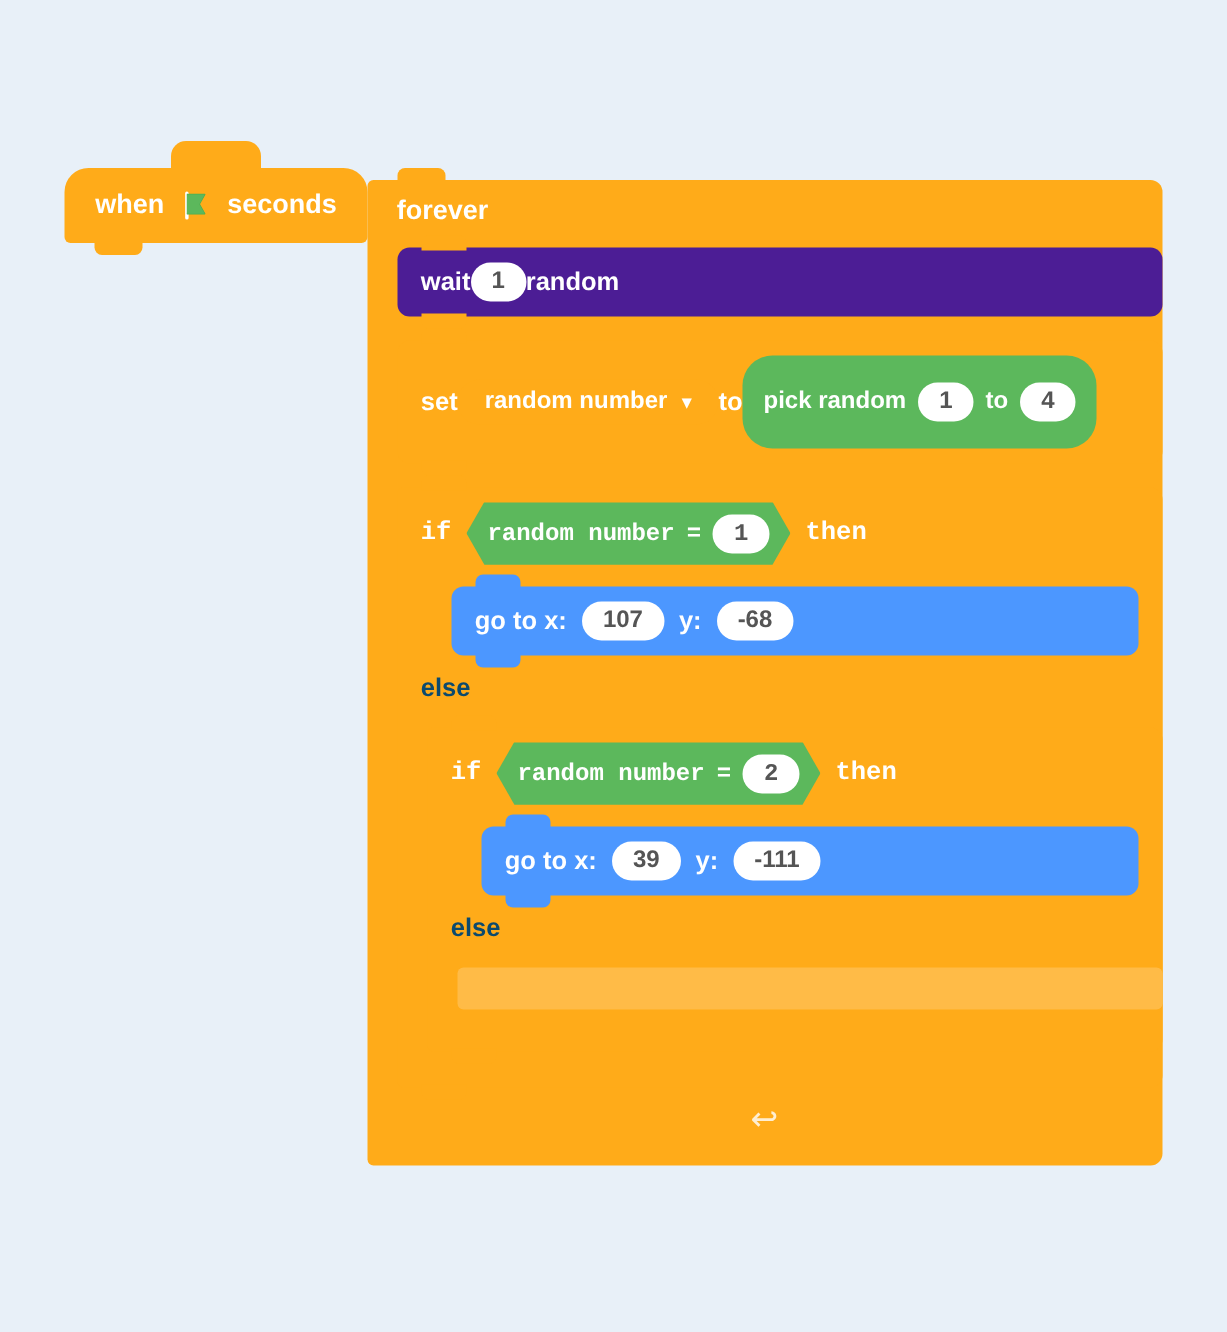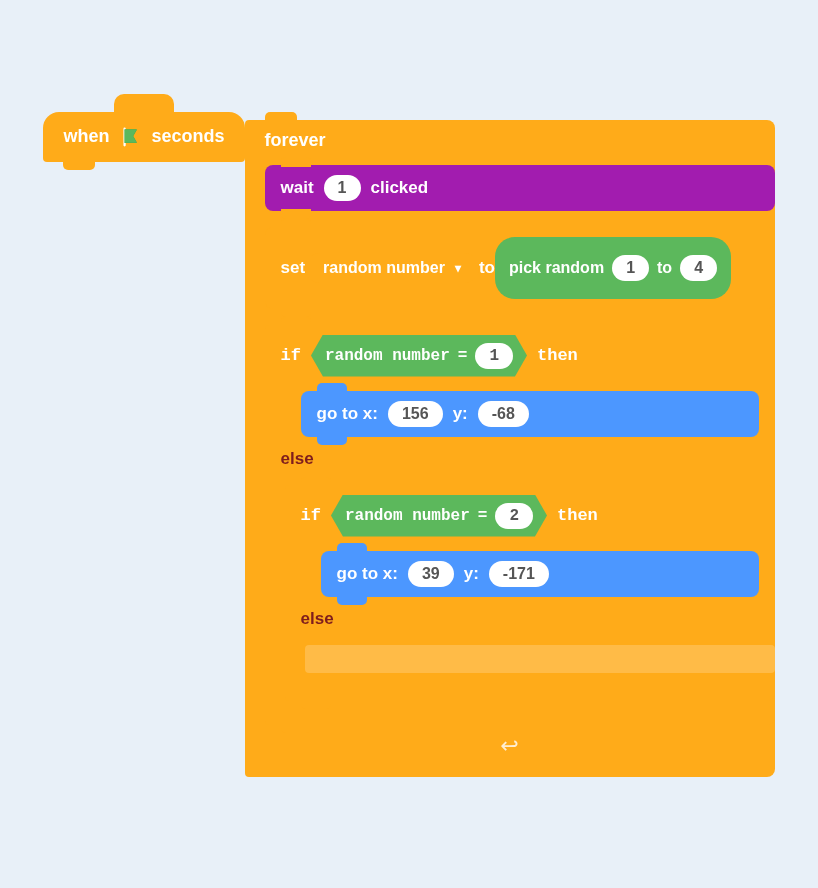--- a/index.html
+++ b/index.html
@@ -127,26 +127,25 @@
 
     .forever-inner {
       margin-left: 20px;
       display: flex;
       flex-direction: column;
       gap: 4px;
     }
 
     
     .wait-block {
-      background: #a21caf;
+      background: #4c1d95;
       border-radius: 8px;
       padding: 10px 16px;
       display: flex;
       align-items: center;
-      gap: 10px;
       font-size: 17px;
       font-weight: bold;
       color: white;
       position: relative;
       margin-top: 4px;
     }
 
     .wait-block::before {
       content: '';
       position: absolute;
@@ -237,21 +236,21 @@
 
     .if-inner {
       margin-left: 20px;
       padding: 4px 16px;
     }
 
     .else-label {
       padding: 8px 16px;
       font-size: 17px;
       font-weight: bold;
-      color: #7f1d1d;
+      color: #0c4a6e;
     }
 
     .else-inner {
       margin-left: 20px;
       padding: 4px 0;
     }
 
     .if-footer {
       padding: 10px 16px;
       position: relative;
@@ -398,21 +397,21 @@
     <div class="forever-block forever-outer">
       <div class="forever-header">
         <span>forever</span>
       </div>
 
       <div class="forever-inner">
 
         <div class="wait-block">
           <span>wait</span>
           <span class="oval">1</span>
-          <span>clicked</span>
+          <span>random</span>
         </div>
 
         <div class="set-block">
           <span>set</span>
           <span class="oval-orange">
             <span>random number</span>
             <span class="dropdown-arrow">▾</span>
           </span>
           <span>to</span>
 
@@ -433,21 +432,21 @@
               <span>=</span>
               <span class="oval">1</span>
             </span>
             <span>then</span>
           </div>
 
           <div class="if-inner">
 
             <div class="goto-block">
               <span>go to x:</span>
-              <span class="oval">156</span>
+              <span class="oval">107</span>
               <span>y:</span>
               <span class="oval">-68</span>
             </div>
           </div>
 
           <div class="else-label">else</div>
 
           <div class="else-inner">
 
             <div class="if-block-nested nested-width">
@@ -460,21 +459,21 @@
                 </span>
                 <span>then</span>
               </div>
 
               <div class="if-inner">
 
                 <div class="goto-block">
                   <span>go to x:</span>
                   <span class="oval">39</span>
                   <span>y:</span>
-                  <span class="oval">-171</span>
+                  <span class="oval">-111</span>
                 </div>
               </div>
 
               <div class="else-label">else</div>
 
               <div class="else-inner">
 
                 <div class="empty-slot"></div>
               </div>
 

